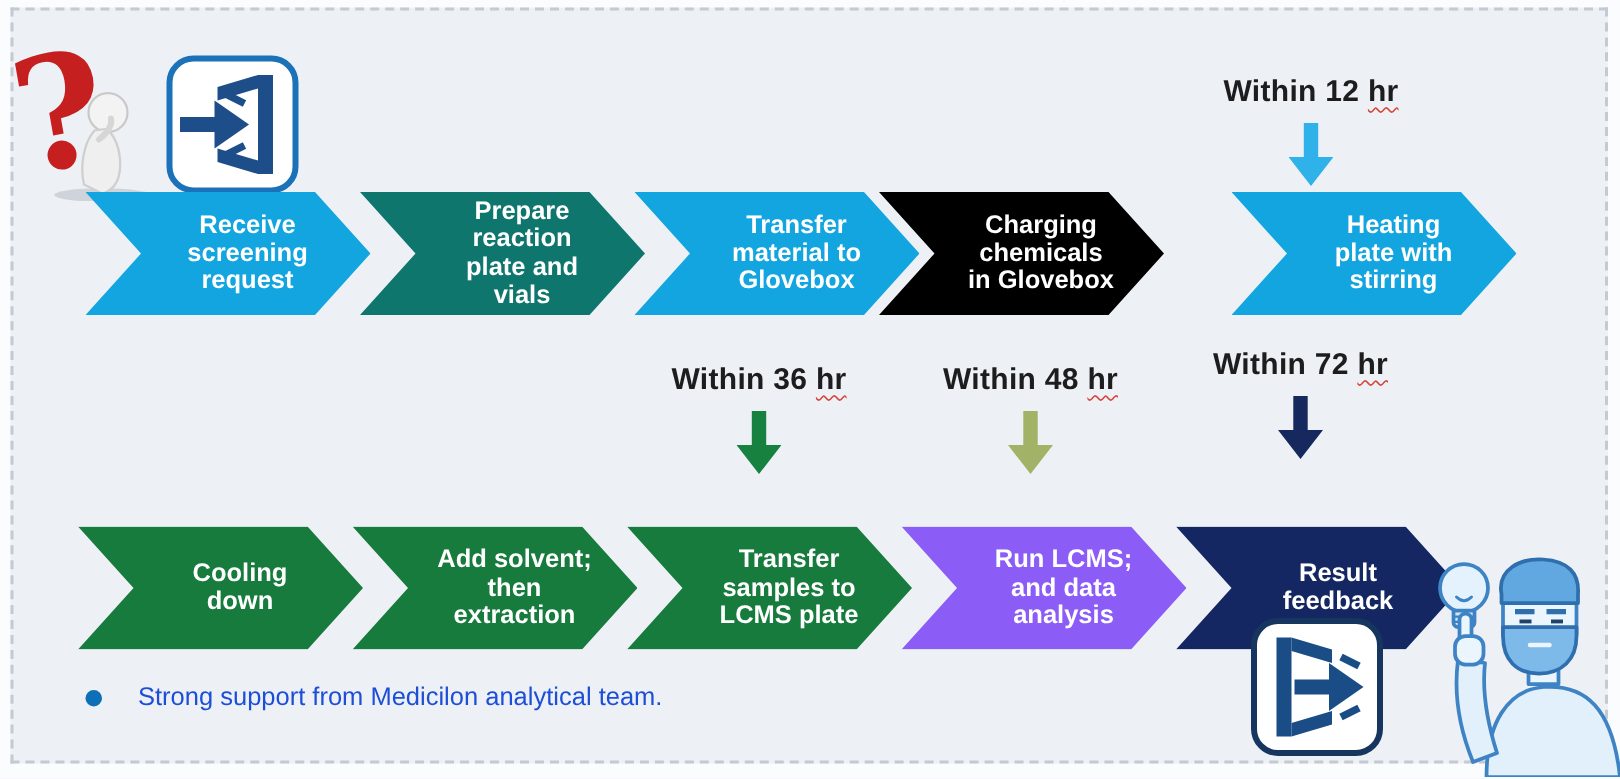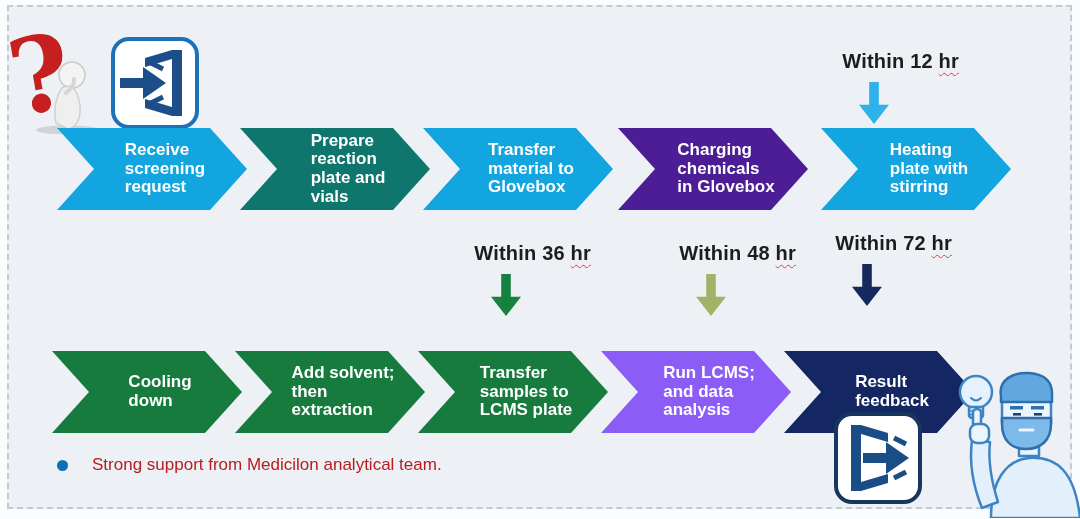--- a/index.html
+++ b/index.html
@@ -9,28 +9,28 @@
   }
   .panel{
     position:absolute;left:7px;top:5px;right:8px;bottom:10px;
     background:#edf1f6;border:2px dashed #c4cad4;box-sizing:border-box;
   }
   
   .chev{
     position:absolute;height:82px;width:190px;box-sizing:border-box;
     display:flex;align-items:center;justify-content:center;
     padding-left:36px;padding-right:10px;
-    color:#fff;font-weight:bold;font-size:17px;line-height:1.1;
+    color:#fff;font-weight:bold;font-size:17px;line-height:1.1;text-align:center;
     clip-path:polygon(0 0, calc(100% - 37px) 0, 100% 50%, calc(100% - 37px) 100%, 0 100%, 37px 50%);
   }
   .chev span{white-space:pre-line;}
   .row-top .chev{top:128px;}
   .row-bottom .chev{top:319px;margin-top:32px;}
   
-  .timer{position:absolute;width:170px;text-align:right;}
+  .timer{position:absolute;width:170px;text-align:center;}
   .timer .lbl{font-size:20px;font-weight:bold;color:#1d1d1d;letter-spacing:.2px;}
   .timer .hr{
     text-decoration-line:underline;text-decoration-style:wavy;
     text-decoration-color:#d6473c;text-decoration-thickness:1px;text-underline-offset:4px;
   }
   .down-arrow{
     width:30px;height:42px;margin:9px auto 0;
     clip-path:polygon(34% 0,66% 0,66% 54%,100% 54%,50% 100%,0 54%,34% 54%);
   }
   
@@ -81,21 +81,21 @@
         <span>Prepare
 reaction
 plate and
 vials</span>
       </div>
     <div class="chev" style="left: 423px; background: rgb(19, 165, 224);">
         <span>Transfer
 material to
 Glovebox</span>
       </div>
-    <div class="chev" style="left: 618px; background: #4c1d95;">
+    <div class="chev" style="left: 586px; background: #000000;">
         <span>Charging
 chemicals
 in Glovebox</span>
       </div>
     <div class="chev" style="left: 821px; background: rgb(19, 165, 224);">
         <span>Heating
 plate with
 stirring</span>
       </div>
   </div>
@@ -127,32 +127,32 @@
   </div>
 
   <div class="timer" style="left:789px;top:50px;">
     <div class="lbl"><span>Within 12</span>&nbsp;<span class="hr">hr</span></div>
     <div class="down-arrow" style="background: rgb(47, 177, 233);"></div>
   </div>
   <div class="timer" style="left:421px;top:242px;">
     <div class="lbl"><span>Within 36</span>&nbsp;<span class="hr">hr</span></div>
     <div class="down-arrow" style="background: rgb(23, 129, 63);"></div>
   </div>
-  <div class="timer" style="left:626px;top:242px;">
+  <div class="timer" style="left:602px;top:242px;">
     <div class="lbl"><span>Within 48</span>&nbsp;<span class="hr">hr</span></div>
     <div class="down-arrow" style="background: rgb(162, 178, 102);"></div>
   </div>
   <div class="timer" style="left:782px;top:232px;">
     <div class="lbl"><span>Within 72</span>&nbsp;<span class="hr">hr</span></div>
     <div class="down-arrow" style="background: rgb(22, 41, 95);"></div>
   </div>
 
   <div class="footnote">
     <span class="dot" style="background: rgb(13, 111, 182);"></span>
-    <span class="txt" style="color: #b91c1c;">Strong support from Medicilon analytical team.</span>
+    <span class="txt" style="color: #1d4ed8;">Strong support from Medicilon analytical team.</span>
   </div>
 
   <div class="icon-abs" style="left:833px;top:411px;width:90px;height:94px;">
     <svg width="90" height="94" viewBox="0 0 90 94">
       <rect x="3" y="3" width="84" height="88" rx="16" fill="#ffffff" stroke="#16365f" stroke-width="4"></rect>
       <g fill="#1a4d85">
         <polygon points="18,14 28,14 28,80 18,80"></polygon>
         <polygon points="28,14 28,23 55,31 55,22"></polygon>
         <polygon points="28,80 28,71 55,63 55,72"></polygon>
         <polygon points="30,42 55,42 55,52 30,52"></polygon>

